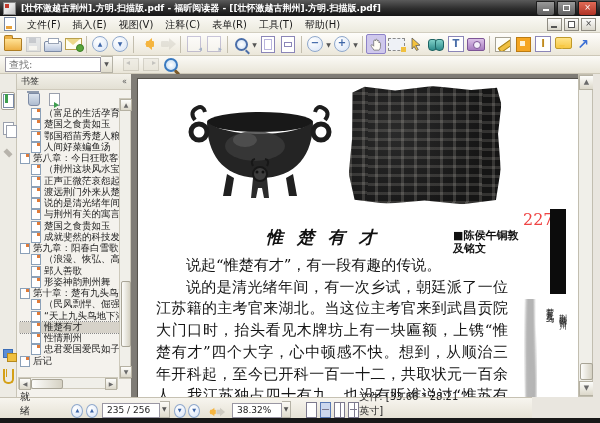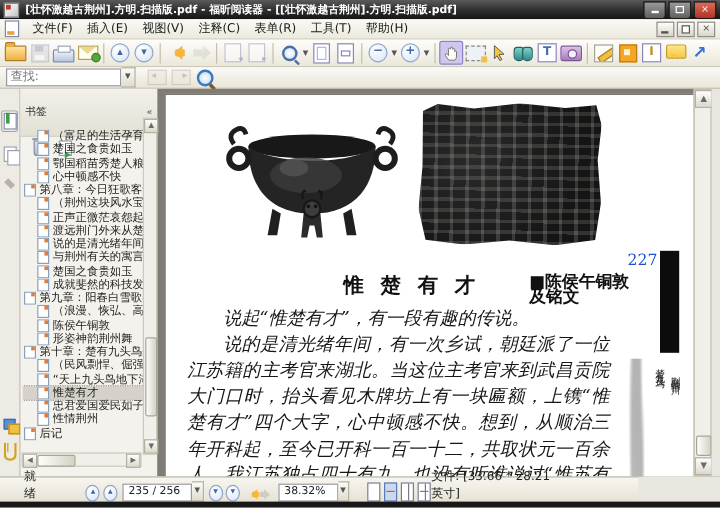--- a/index.html
+++ b/index.html
@@ -89,21 +89,21 @@
   .i-bmtab::after{content:"";position:absolute;left:1px;top:-1px;width:3px;height:9px;background:#3e9e4f;}
   .i-pagestab{width:9px;height:11px;background:#fff;border:1px solid #9aa0ad;position:relative;}
   .i-pagestab::after{content:"";position:absolute;left:2px;top:2px;width:9px;height:11px;background:#fff;border:1px solid #9aa0ad;}
   .i-layerstab{width:8px;height:8px;background:#b7b3ab;transform:rotate(45deg) scaleY(.6);}
   .i-commtab{width:8px;height:7px;background:#5b8dd6;border:1px solid #3a6cb5;position:relative;}
   .i-commtab::after{content:"";position:absolute;left:3px;top:3px;width:8px;height:7px;background:#f0c040;border:1px solid #b5891d;}
   .i-clip{width:7px;height:13px;border:2px solid #d4a017;border-top:none;border-radius:0 0 5px 5px;position:relative;}
   .i-clip::after{content:"";position:absolute;left:1px;top:0;width:1px;height:8px;background:#d4a017;}
   
   .sidebar{position:absolute;left:17px;top:0;width:114px;height:100%;background:#f4f2ed;}
-  .sb-head{height:15px;background:linear-gradient(#f2f0e9,#e3e0d4);border-bottom:1px solid #cfcabc;font-size:9px;color:#333;display:flex;align-items:center;padding:12px 4px;}
+  .sb-head{height:15px;background:linear-gradient(#f2f0e9,#e3e0d4);border-bottom:1px solid #cfcabc;font-size:9px;color:#333;display:flex;align-items:center;padding:0 4px;}
   .sb-head .coll{margin-left:auto;font-size:8px;color:#555;}
   .sb-tools{height:18px;display:flex;align-items:center;gap:9px;padding-left:11px;}
   .i-trash{width:10px;height:11px;background:linear-gradient(#dbe3ee,#aebccf);border:1px solid #7d8ba5;border-radius:1px 1px 3px 3px;position:relative;}
   .i-trash::before{content:"";position:absolute;left:-2px;top:-3px;width:12px;height:2px;background:#8e9aad;}
   .i-export{width:9px;height:11px;background:#fff;border:1px solid #9aa0ad;position:relative;}
   .i-export::after{content:"";position:absolute;right:-3px;bottom:-3px;width:0;height:0;border:3px solid transparent;border-left:5px solid #3e9e4f;}
   .bm-list{position:absolute;left:2px;top:34px;width:101px;height:270px;overflow:hidden;}
   .bm-row{height:11.25px;display:flex;align-items:center;white-space:nowrap;overflow:hidden;font-size:9.5px;color:#222;}
   .bm-row.lv1{padding-left:1px;}
   .bm-row.lv2{padding-left:12px;}
@@ -118,26 +118,26 @@
   .scr-thumb{position:absolute;background:linear-gradient(90deg,#fdfdfb,#d5d1c3);border:1px solid #a8a496;border-radius:2px;}
   
   .docarea{position:absolute;left:132px;top:0;right:22px;height:100%;overflow:hidden;}
   .page{position:absolute;left:5px;top:4px;width:441px;height:400px;background:#fff;border:1px solid #55524c;box-shadow:2px 2px 3px rgba(0,0,0,.4);font-family:"DejaVu Serif","Liberation Serif",serif;}
   .rubbing{position:absolute;left:211px;top:7px;width:152px;height:118px;background:
       repeating-linear-gradient(90deg,rgba(235,230,220,.16) 0 3px,transparent 3px 13px),
       repeating-linear-gradient(0deg,rgba(235,230,220,.14) 0 3px,transparent 3px 9px),
       radial-gradient(circle at 30% 40%,#2a2a2a,#151515 70%);
     clip-path:polygon(2% 6%,10% 1%,30% 4%,55% 0,80% 3%,97% 1%,100% 15%,98% 40%,100% 70%,97% 96%,75% 100%,50% 97%,25% 100%,4% 97%,0 75%,2% 45%);
     transform:rotate(.5deg);}
-  .pg-num{position:absolute;left:385px;top:131px;font-size:13px;color:#1d4ed8;}
+  .pg-num{position:absolute;left:385px;top:131px;font-size:16px;color:#ef4444;}
   .pg-block{position:absolute;left:412px;top:130px;width:16px;height:85px;background:#0c0c0c;}
-  .pg-title{position:absolute;left:128px;top:147px;width:134px;text-align:right;font-size:17px;font-weight:bold;color:#111;letter-spacing:4px;white-space:nowrap;}
-  .pg-caption{position:absolute;left:303px;top:150px;font-size:14px;line-height:13px;color:#111;font-weight:bold;}
+  .pg-title{position:absolute;left:128px;top:147px;width:134px;text-align:left;font-size:17px;font-weight:bold;color:#111;letter-spacing:4px;white-space:nowrap;font-style:italic;}
+  .pg-caption{position:absolute;left:315px;top:150px;font-size:11px;line-height:13px;color:#111;font-weight:bold;}
   .pg-body{position:absolute;left:18px;top:176px;width:352px;font-size:15px;line-height:21.7px;color:#161616;text-align:justify;}
-  .pg-body p{margin:0;text-indent:2em;font-style:italic;}
+  .pg-body p{margin:0;text-indent:2em;}
   .mtext{position:absolute;writing-mode:vertical-rl;font-size:8px;color:#2a2a2a;letter-spacing:2px;}
   .callig{position:absolute;left:386px;top:220px;width:13px;height:162px;opacity:.45;background:
      radial-gradient(ellipse at 50% 10%,#5a5a5a 25%,transparent 60%),
      radial-gradient(ellipse at 40% 30%,#6a6a6a 20%,transparent 55%),
      radial-gradient(ellipse at 60% 52%,#555 22%,transparent 60%),
      radial-gradient(ellipse at 45% 75%,#666 20%,transparent 55%),
      radial-gradient(ellipse at 55% 93%,#5a5a5a 22%,transparent 60%);}
   
   .doc-vscroll{position:absolute;right:7px;top:0;width:15px;height:100%;background:#f0efe9;border:1px solid #c2beb0;box-sizing:border-box;}
   .frame-right{position:absolute;right:0;top:0;width:7px;height:100%;background:#e9e6df;}
@@ -354,21 +354,21 @@
             <span class="bm-label">楚国之食贵如玉</span>
           </div>
 
           <div class="bm-row lv2">
             <span class="bm-pageic"></span>
             <span class="bm-label">鄂国稻苗秀楚人粮</span>
           </div>
 
           <div class="bm-row lv2">
             <span class="bm-pageic"></span>
-            <span class="bm-label">心中顿感不快</span>
+            <span class="bm-label">人间好菜鳊鱼汤</span>
           </div>
 
           <div class="bm-row lv1">
             <span class="bm-pageic"></span>
             <span class="bm-label">第八章：今日狂歌客谁</span>
           </div>
 
           <div class="bm-row lv2">
             <span class="bm-pageic"></span>
             <span class="bm-label">（荆州这块风水宝地</span>
@@ -409,21 +409,21 @@
             <span class="bm-label">第九章：阳春白雪歌春</span>
           </div>
 
           <div class="bm-row lv2">
             <span class="bm-pageic"></span>
             <span class="bm-label">（浪漫、恢弘、高亢</span>
           </div>
 
           <div class="bm-row lv2">
             <span class="bm-pageic"></span>
-            <span class="bm-label">陈侯午铜敦</span>
+            <span class="bm-label">郢人善歌</span>
           </div>
 
           <div class="bm-row lv2">
             <span class="bm-pageic"></span>
             <span class="bm-label">形姿神韵荆州舞</span>
           </div>
 
           <div class="bm-row lv1">
             <span class="bm-pageic"></span>
             <span class="bm-label">第十章：楚有九头鸟荆</span>
@@ -439,26 +439,26 @@
             <span class="bm-label">“天上九头鸟地下湖</span>
           </div>
 
           <div class="bm-row lv2 selected">
             <span class="bm-pageic"></span>
             <span class="bm-label">惟楚有才</span>
           </div>
 
           <div class="bm-row lv2">
             <span class="bm-pageic"></span>
+            <span class="bm-label">性情荆州</span>
+          </div>
+
+          <div class="bm-row lv2">
+            <span class="bm-pageic"></span>
             <span class="bm-label">忠君爱国爱民如子</span>
-          </div>
-
-          <div class="bm-row lv2">
-            <span class="bm-pageic"></span>
-            <span class="bm-label">性情荆州</span>
           </div>
 
 
           <div class="bm-row lv1">
             <span class="bm-pageic"></span>
             <span class="bm-label">后记</span>
           </div>
         </div>
       <div class="sb-vscroll">
         <div class="scr-btn" style="left:0;top:0;width:10px;height:10px;line-height:9px;">▲</div>

